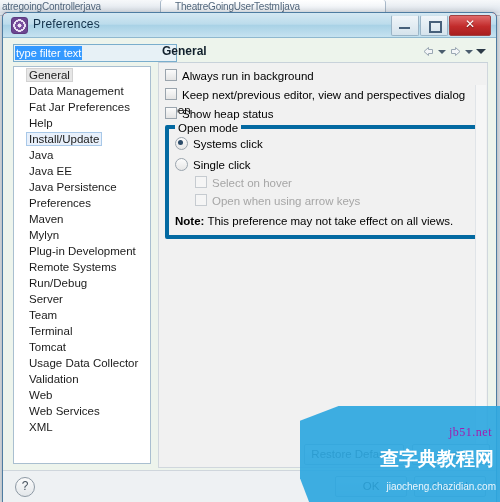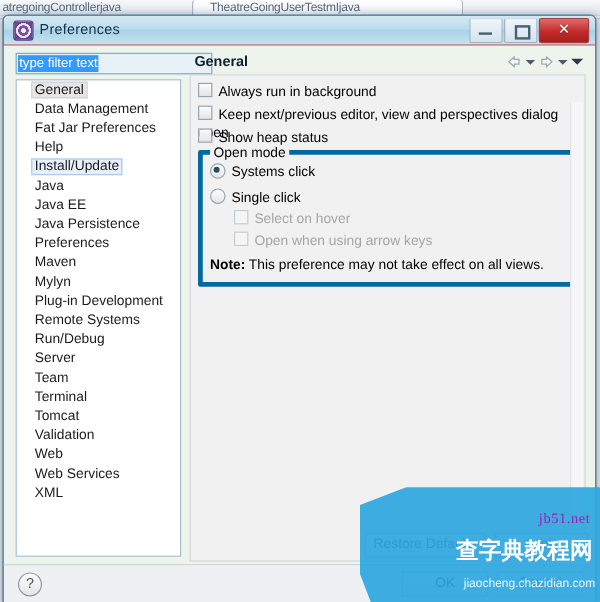--- a/index.html
+++ b/index.html
@@ -200,20 +200,21 @@
         <div class="tnode"><span class="lbl">Preferences</span></div>
         <div class="tnode"><span class="lbl">Maven</span></div>
         <div class="tnode"><span class="lbl">Mylyn</span></div>
         <div class="tnode"><span class="lbl">Plug-in Development</span></div>
         <div class="tnode"><span class="lbl">Remote Systems</span></div>
         <div class="tnode"><span class="lbl">Run/Debug</span></div>
         <div class="tnode"><span class="lbl">Server</span></div>
         <div class="tnode"><span class="lbl">Team</span></div>
         <div class="tnode"><span class="lbl">Terminal</span></div>
         <div class="tnode"><span class="lbl">Tomcat</span></div>
+        <div class="tnode"><span class="lbl">Usage Data Collector</span></div>
         <div class="tnode"><span class="lbl">Validation</span></div>
         <div class="tnode"><span class="lbl">Web</span></div>
         <div class="tnode"><span class="lbl">Web Services</span></div>
         <div class="tnode"><span class="lbl">XML</span></div>
       </div>
 
     <div id="right">
       <div id="pg-head">
         <div id="pg-title">General</div>
         <div id="pg-nav">

